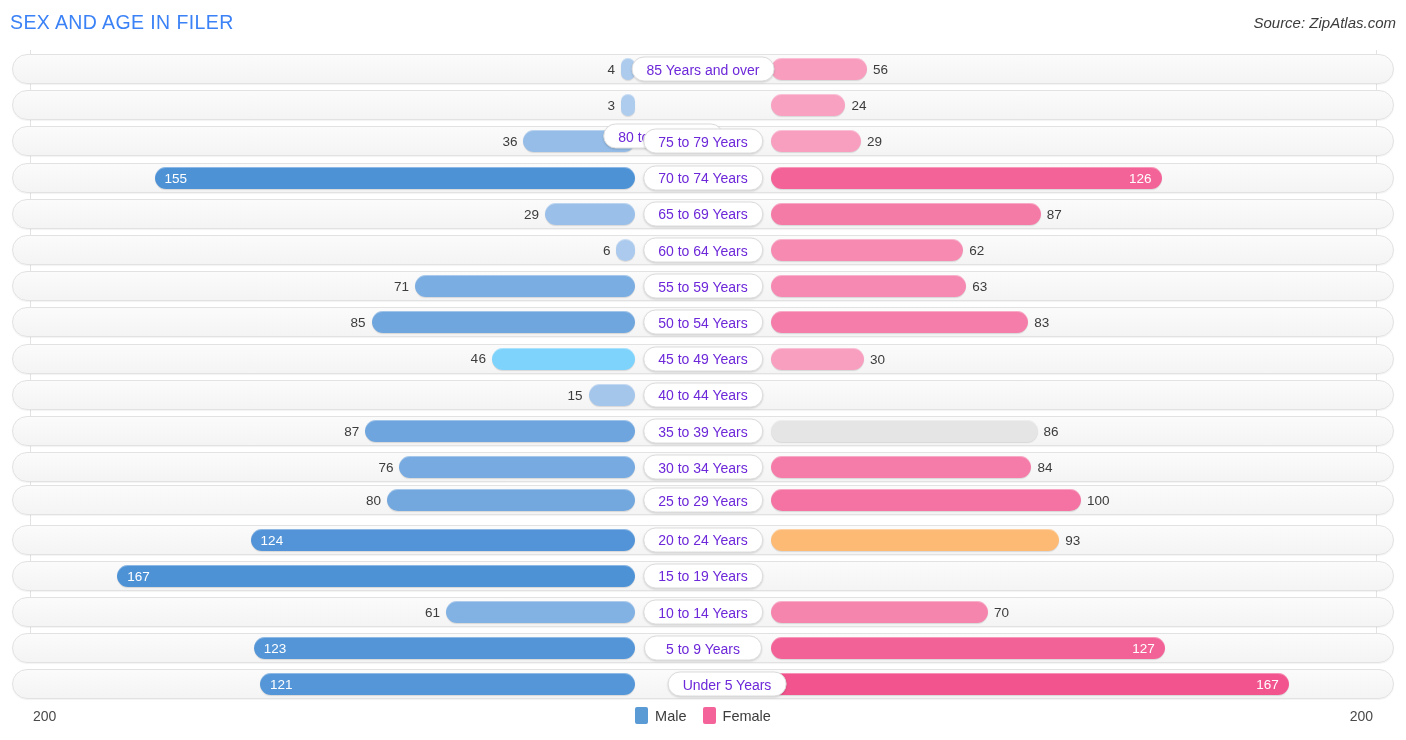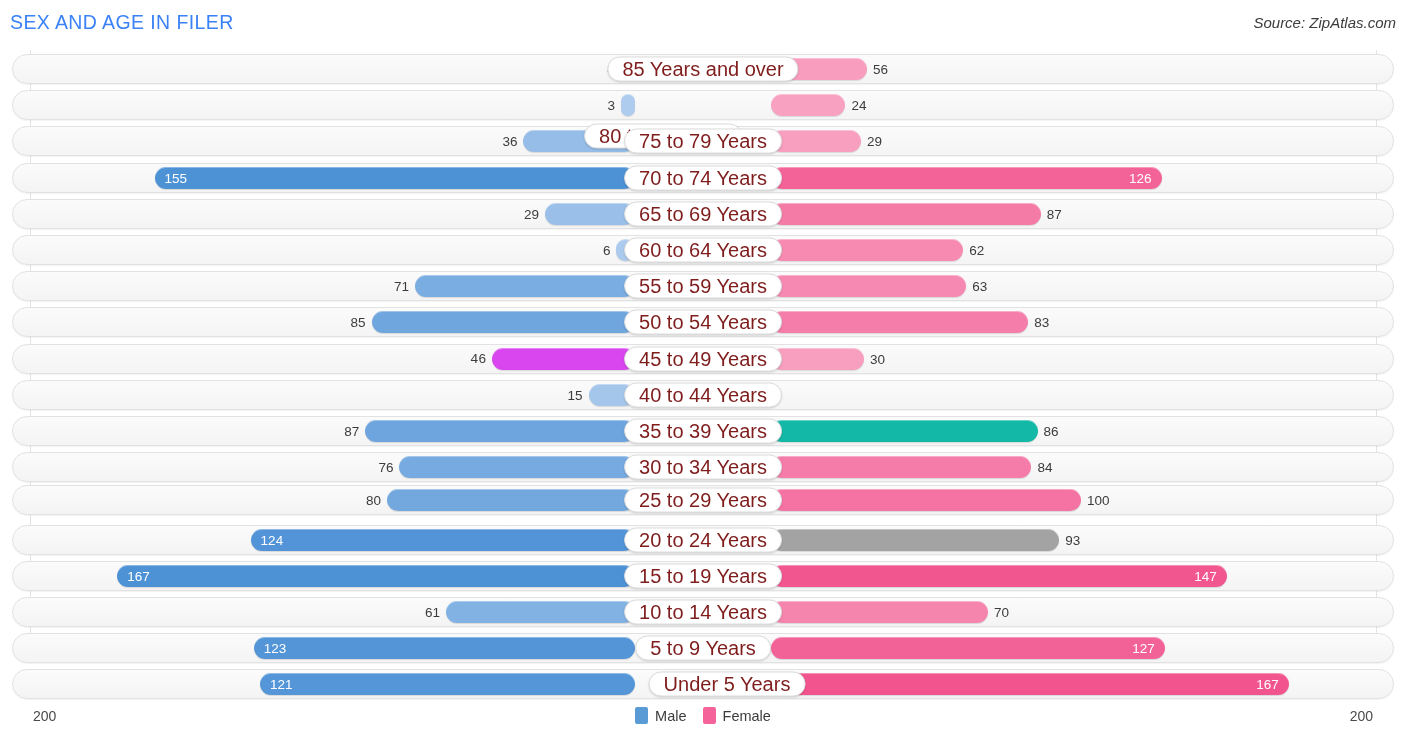--- a/index.html
+++ b/index.html
@@ -67,21 +67,21 @@
   .val.right-in{right:10px;}
   .pill{
     position:absolute;top:50%;left:703px;transform:translate(-50%,-50%);
     height:25px;min-width:118px;
     padding:0 14px;
     background:#ffffff;
     border:1px solid #dcdcdc;
     border-radius:13px;
     box-shadow:0 1px 2px rgba(0,0,0,.14);
     display:flex;align-items:center;justify-content:center;
-    font-size:20px;color:#7f1d1d;white-space:nowrap;
+    font-size:14px;color:#6d28d9;white-space:nowrap;
     box-sizing:border-box;
     z-index:5;
     text-align:right;
   }
   
   #footer{
     position:absolute;left:0;top:700px;width:1406px;height:40px;
   }
   .axis-max{
     position:absolute;top:8px;font-size:14px;color:#4a4a4a;
@@ -183,41 +183,41 @@
         <div class="bar male" style="right: 759px; width: 263.5px; background: rgb(111, 166, 222);">
           <span class="val left-out">85</span>
         </div>
         <div class="bar female" style="left: 759px; width: 257.3px; background: rgb(245, 125, 169);">
           <span class="val right-out">83</span>
         </div>
         <div class="pill" style="left: 691px;">50 to 54 Years</div>
       </div>
       <div class="row" style="top: 293.6px;">
         <div class="track"></div>
-        <div class="bar male" style="right: 759px; width: 142.6px; background: #d946ef; font-family: Liberation Mono, monospace;">
+        <div class="bar male" style="right: 759px; width: 142.6px; background: #7dd3fc; font-family: Liberation Mono, monospace;">
           <span class="val left-out">46</span>
         </div>
         <div class="bar female" style="left: 759px; width: 93px; background: rgb(248, 158, 191);">
           <span class="val right-out">30</span>
         </div>
         <div class="pill" style="left: 691px;">45 to 49 Years</div>
       </div>
       <div class="row" style="top: 329.8px;">
         <div class="track"></div>
         <div class="bar male" style="right: 759px; width: 46.5px; background: rgb(165, 198, 235);">
           <span class="val left-out">15</span>
         </div>
         <div class="pill" style="left: 691px;">40 to 44 Years</div>
       </div>
       <div class="row" style="top: 366px;">
         <div class="track"></div>
         <div class="bar male" style="right: 759px; width: 269.7px; background: rgb(110, 165, 222);">
           <span class="val left-out">87</span>
         </div>
-        <div class="bar female" style="left: 759px; width: 266.6px; background: #14b8a6;">
+        <div class="bar female" style="left: 759px; width: 266.6px; background: #e5e5e5;">
           <span class="val right-out">86</span>
         </div>
         <div class="pill" style="left: 691px;">35 to 39 Years</div>
       </div>
       <div class="row" style="top: 402.2px;">
         <div class="track"></div>
         <div class="bar male" style="right: 759px; width: 235.6px; background: rgb(118, 170, 224);">
           <span class="val left-out">76</span>
         </div>
         <div class="bar female" style="left: 759px; width: 260.4px; background: rgb(245, 124, 168);">
@@ -233,32 +233,29 @@
         <div class="bar female" style="left: 759px; width: 310px; background: rgb(244, 115, 162);">
           <span class="val right-out">100</span>
         </div>
         <div class="pill" style="left: 691px;">25 to 29 Years</div>
       </div>
       <div class="row" style="top: 474.6px;">
         <div class="track"></div>
         <div class="bar male" style="right: 759px; width: 384.4px; background: rgb(82, 148, 215);">
           <span class="val inside left-in">124</span>
         </div>
-        <div class="bar female" style="left: 759px; width: 288.3px; background: #a3a3a3;">
+        <div class="bar female" style="left: 759px; width: 288.3px; background: #fdba74;">
           <span class="val right-out">93</span>
         </div>
         <div class="pill" style="left: 691px;">20 to 24 Years</div>
       </div>
       <div class="row" style="top: 510.8px;">
         <div class="track"></div>
         <div class="bar male" style="right: 759px; width: 517.7px; background: rgb(78, 146, 214);">
           <span class="val inside left-in">167</span>
-        </div>
-        <div class="bar female" style="left: 759px; width: 455.7px; background: rgb(242, 86, 142);">
-          <span class="val inside right-in">147</span>
         </div>
         <div class="pill" style="left: 691px;">15 to 19 Years</div>
       </div>
       <div class="row" style="top: 547px;">
         <div class="track"></div>
         <div class="bar male" style="right: 759px; width: 189.1px; background: rgb(130, 177, 227);">
           <span class="val left-out">61</span>
         </div>
         <div class="bar female" style="left: 759px; width: 217px; background: rgb(246, 133, 174);">
           <span class="val right-out">70</span>

